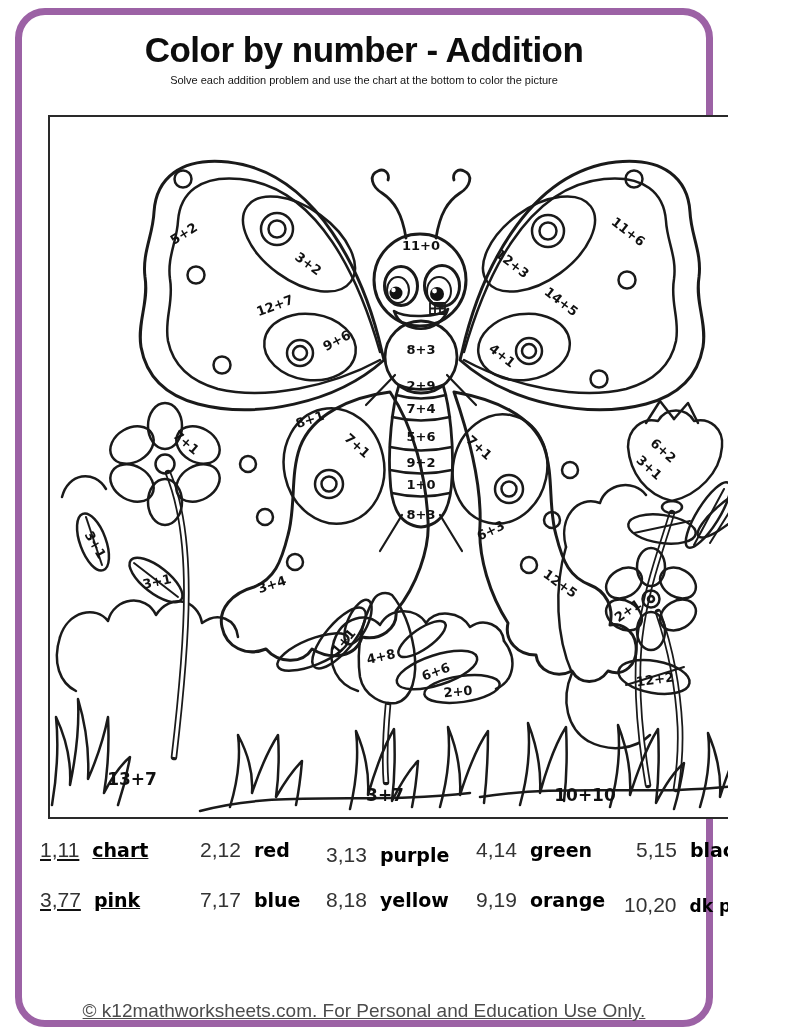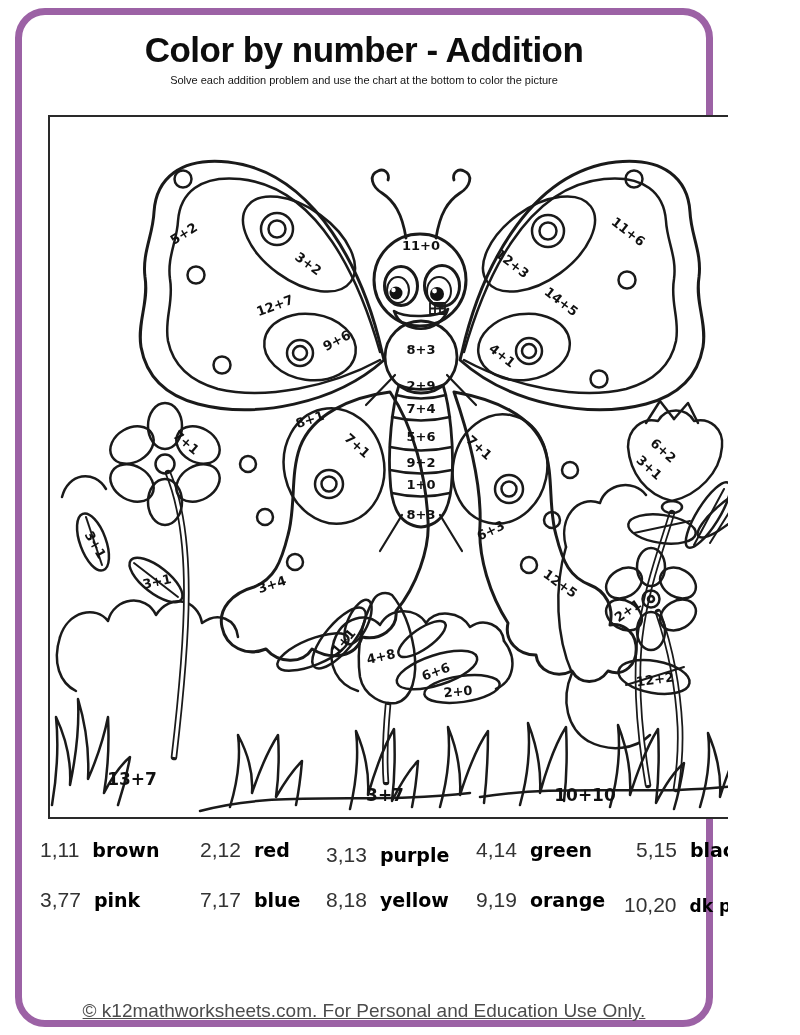--- a/index.html
+++ b/index.html
@@ -13,21 +13,21 @@
          font-size:11px;color:#141414;}
   .picture-box{position:absolute;left:48px;top:115px;width:702px;height:700px;
          border:2px solid #2a2a2a;box-sizing:content-box;background:#fff;}
   .picture-box svg{display:block;}
   .chart{position:absolute;left:0;top:830px;width:800px;height:110px;}
   .chart-cell{position:absolute;display:flex;align-items:baseline;gap:13px;white-space:nowrap;}
   .chart-numbers{font-size:21px;color:#333;}
   .chart-color{font-size:19px;font-weight:bold;color:#000;font-family:"DejaVu Sans",sans-serif;}
   .chart-color.small{font-size:17px;}
   .r1{top:8px;} .r2{top:58px;}
-  .c1{left:40px;} .c2{left:200px;justify-content:space-between;} .c3{left:326px;} .c4{left:476px;} .c5{left:636px;}
+  .c1{left:40px;text-decoration:underline;} .c2{left:200px;justify-content:space-between;} .c3{left:326px;} .c4{left:476px;} .c5{left:636px;}
   .r1.c3{top:13px;} .r2.c5{top:63px;left:624px;}
   .footer{position:absolute;left:0;top:1000px;width:100%;text-align:center;}
   .footer a{font-size:19px;color:#4c4c4c;text-decoration:underline;cursor:pointer;}
   text.prob{font-family:"DejaVu Sans",sans-serif;font-weight:bold;font-size:13px;fill:#111;
             text-anchor:middle;}
   text.grass-label{font-family:"DejaVu Sans",sans-serif;font-weight:bold;font-size:17px;fill:#111;
             text-anchor:middle;}
   .ink{stroke:#1a1a1a;fill:none;stroke-linecap:round;stroke-linejoin:round;}
 </style>
 </head>
@@ -279,21 +279,21 @@
         <text class="grass-label" x="82" y="668">13+7</text>
         <text class="grass-label" x="335" y="684">3+7</text>
         <text class="grass-label" x="535" y="684">10+10</text>
       </g>
     </svg>
   </div>
 
   <div class="chart">
     <div class="chart-cell r1 c1">
       <span class="chart-numbers">1,11</span>
-      <span class="chart-color">brown</span>
+      <span class="chart-color">chart</span>
     </div>
     <div class="chart-cell r1 c2">
       <span class="chart-numbers">2,12</span>
       <span class="chart-color">red</span>
     </div>
     <div class="chart-cell r1 c3">
       <span class="chart-numbers">3,13</span>
       <span class="chart-color">purple</span>
     </div>
     <div class="chart-cell r1 c4">

